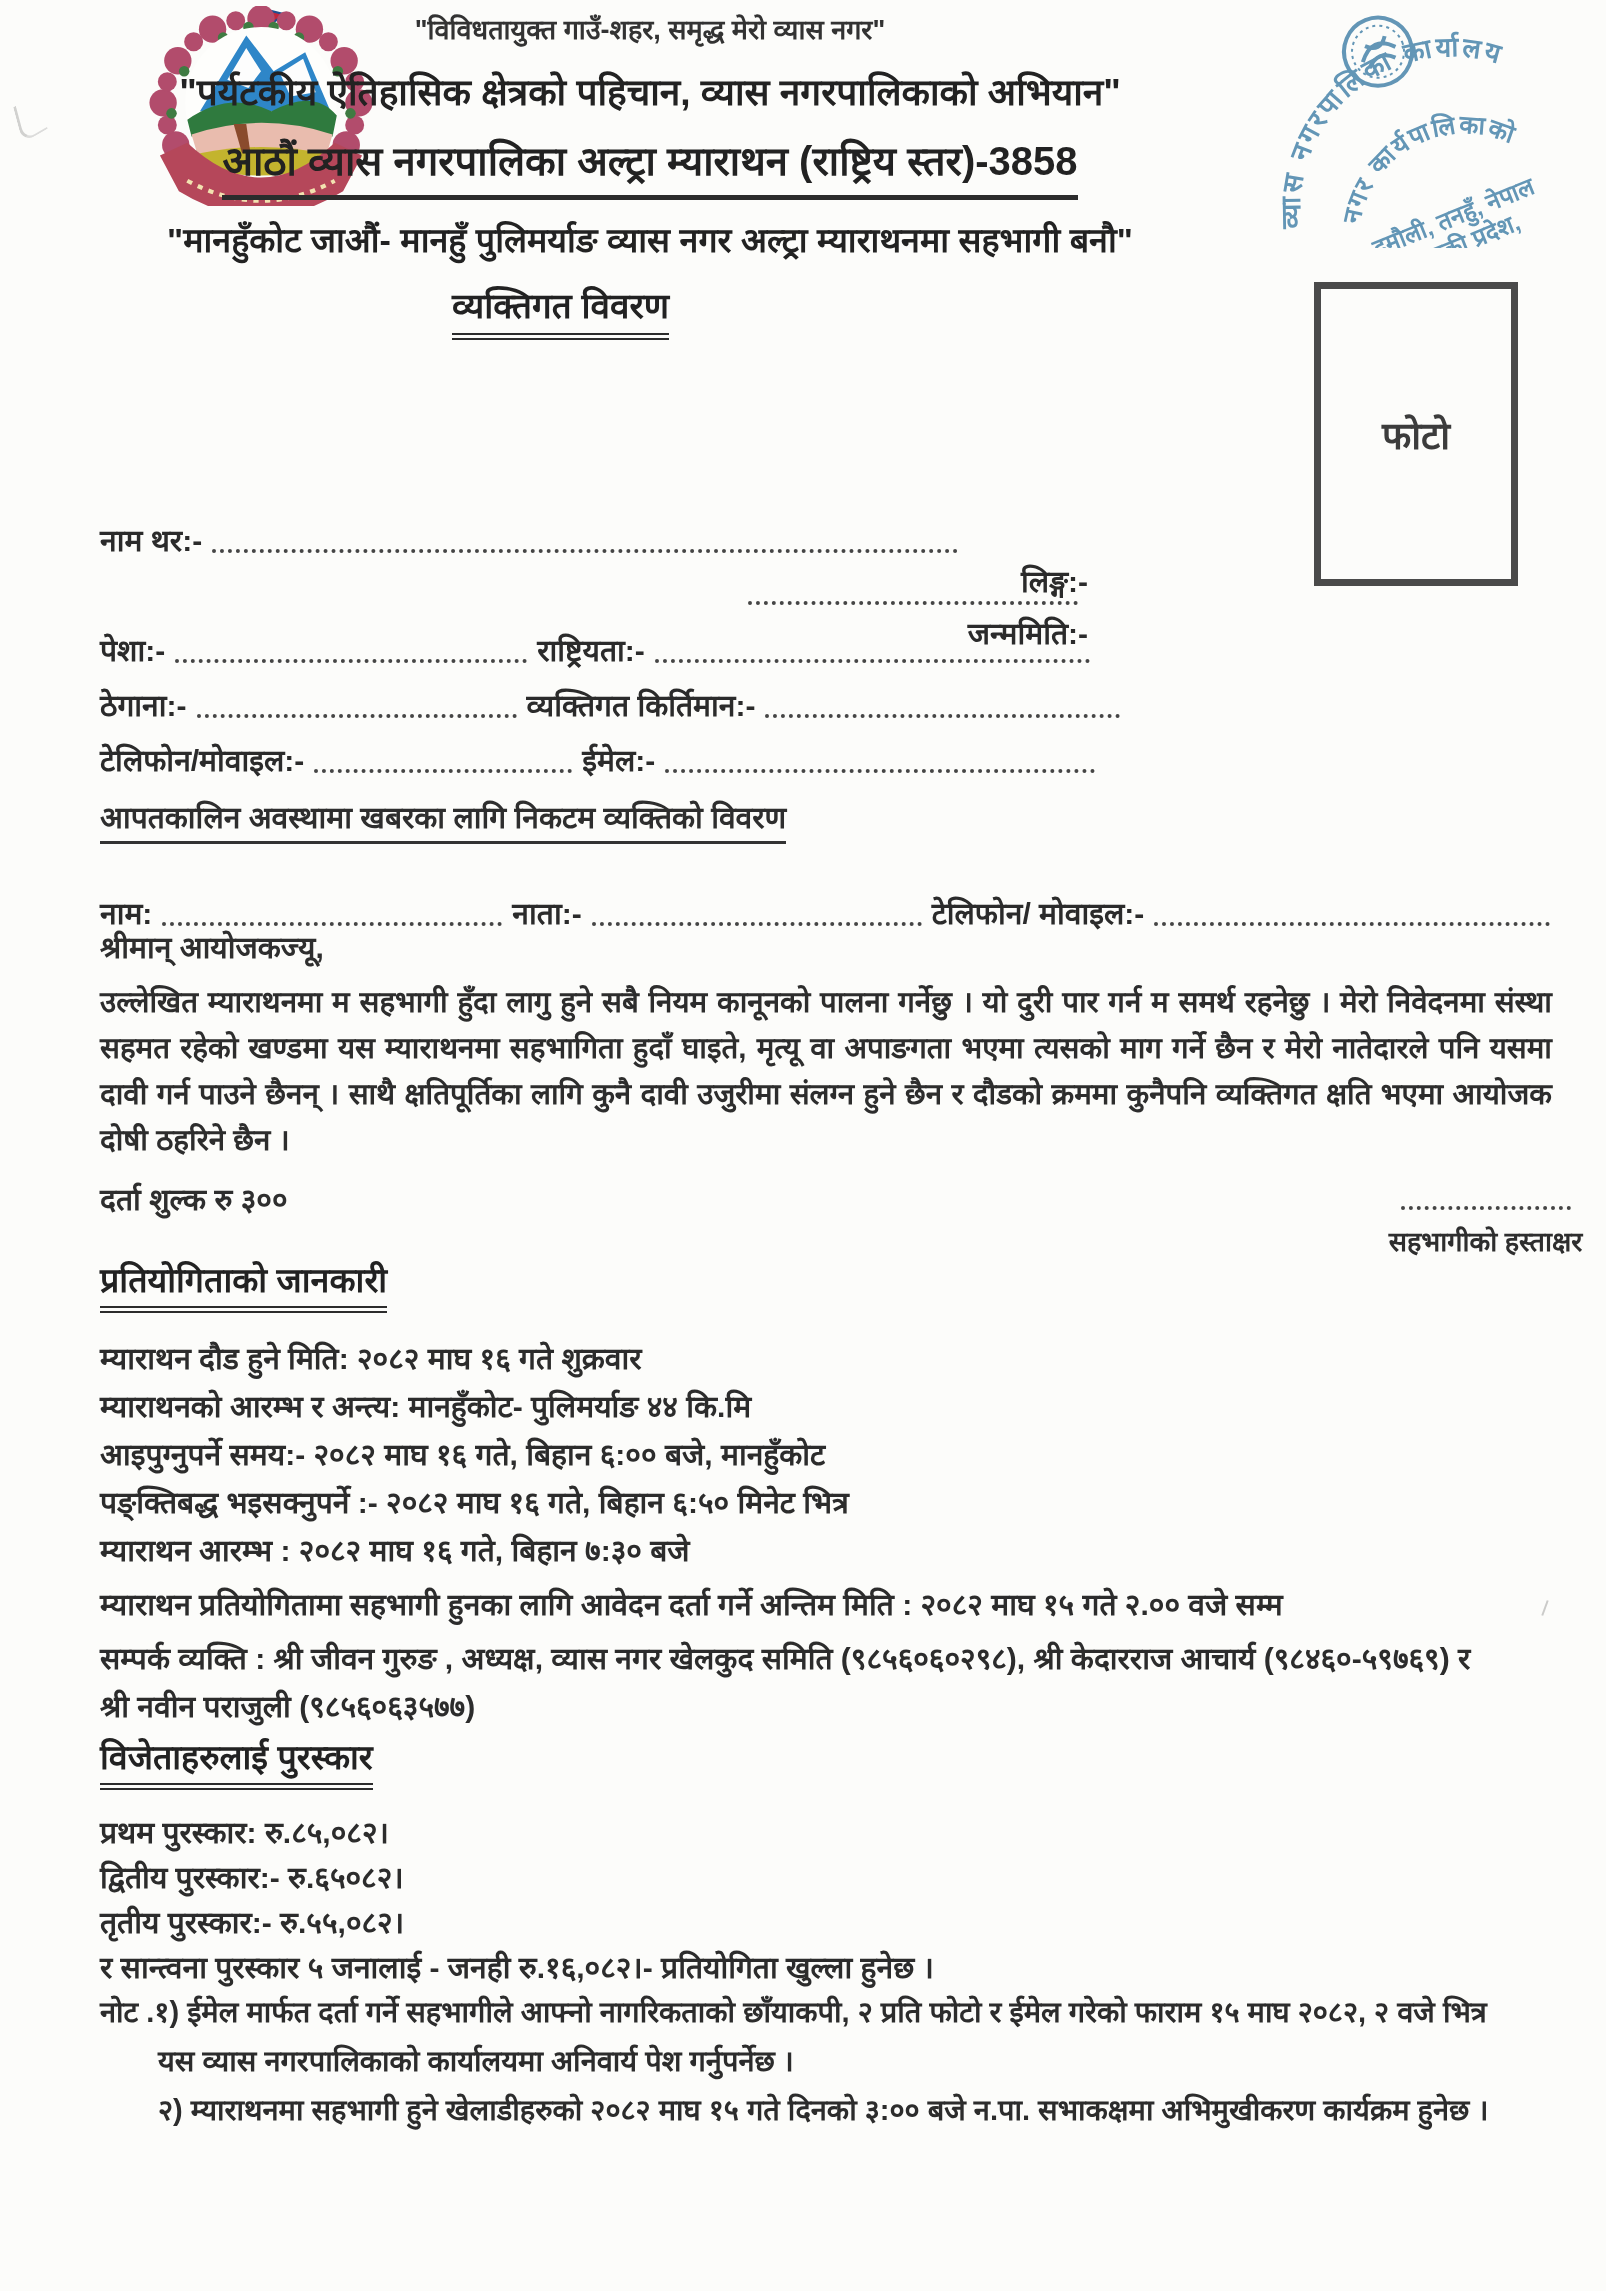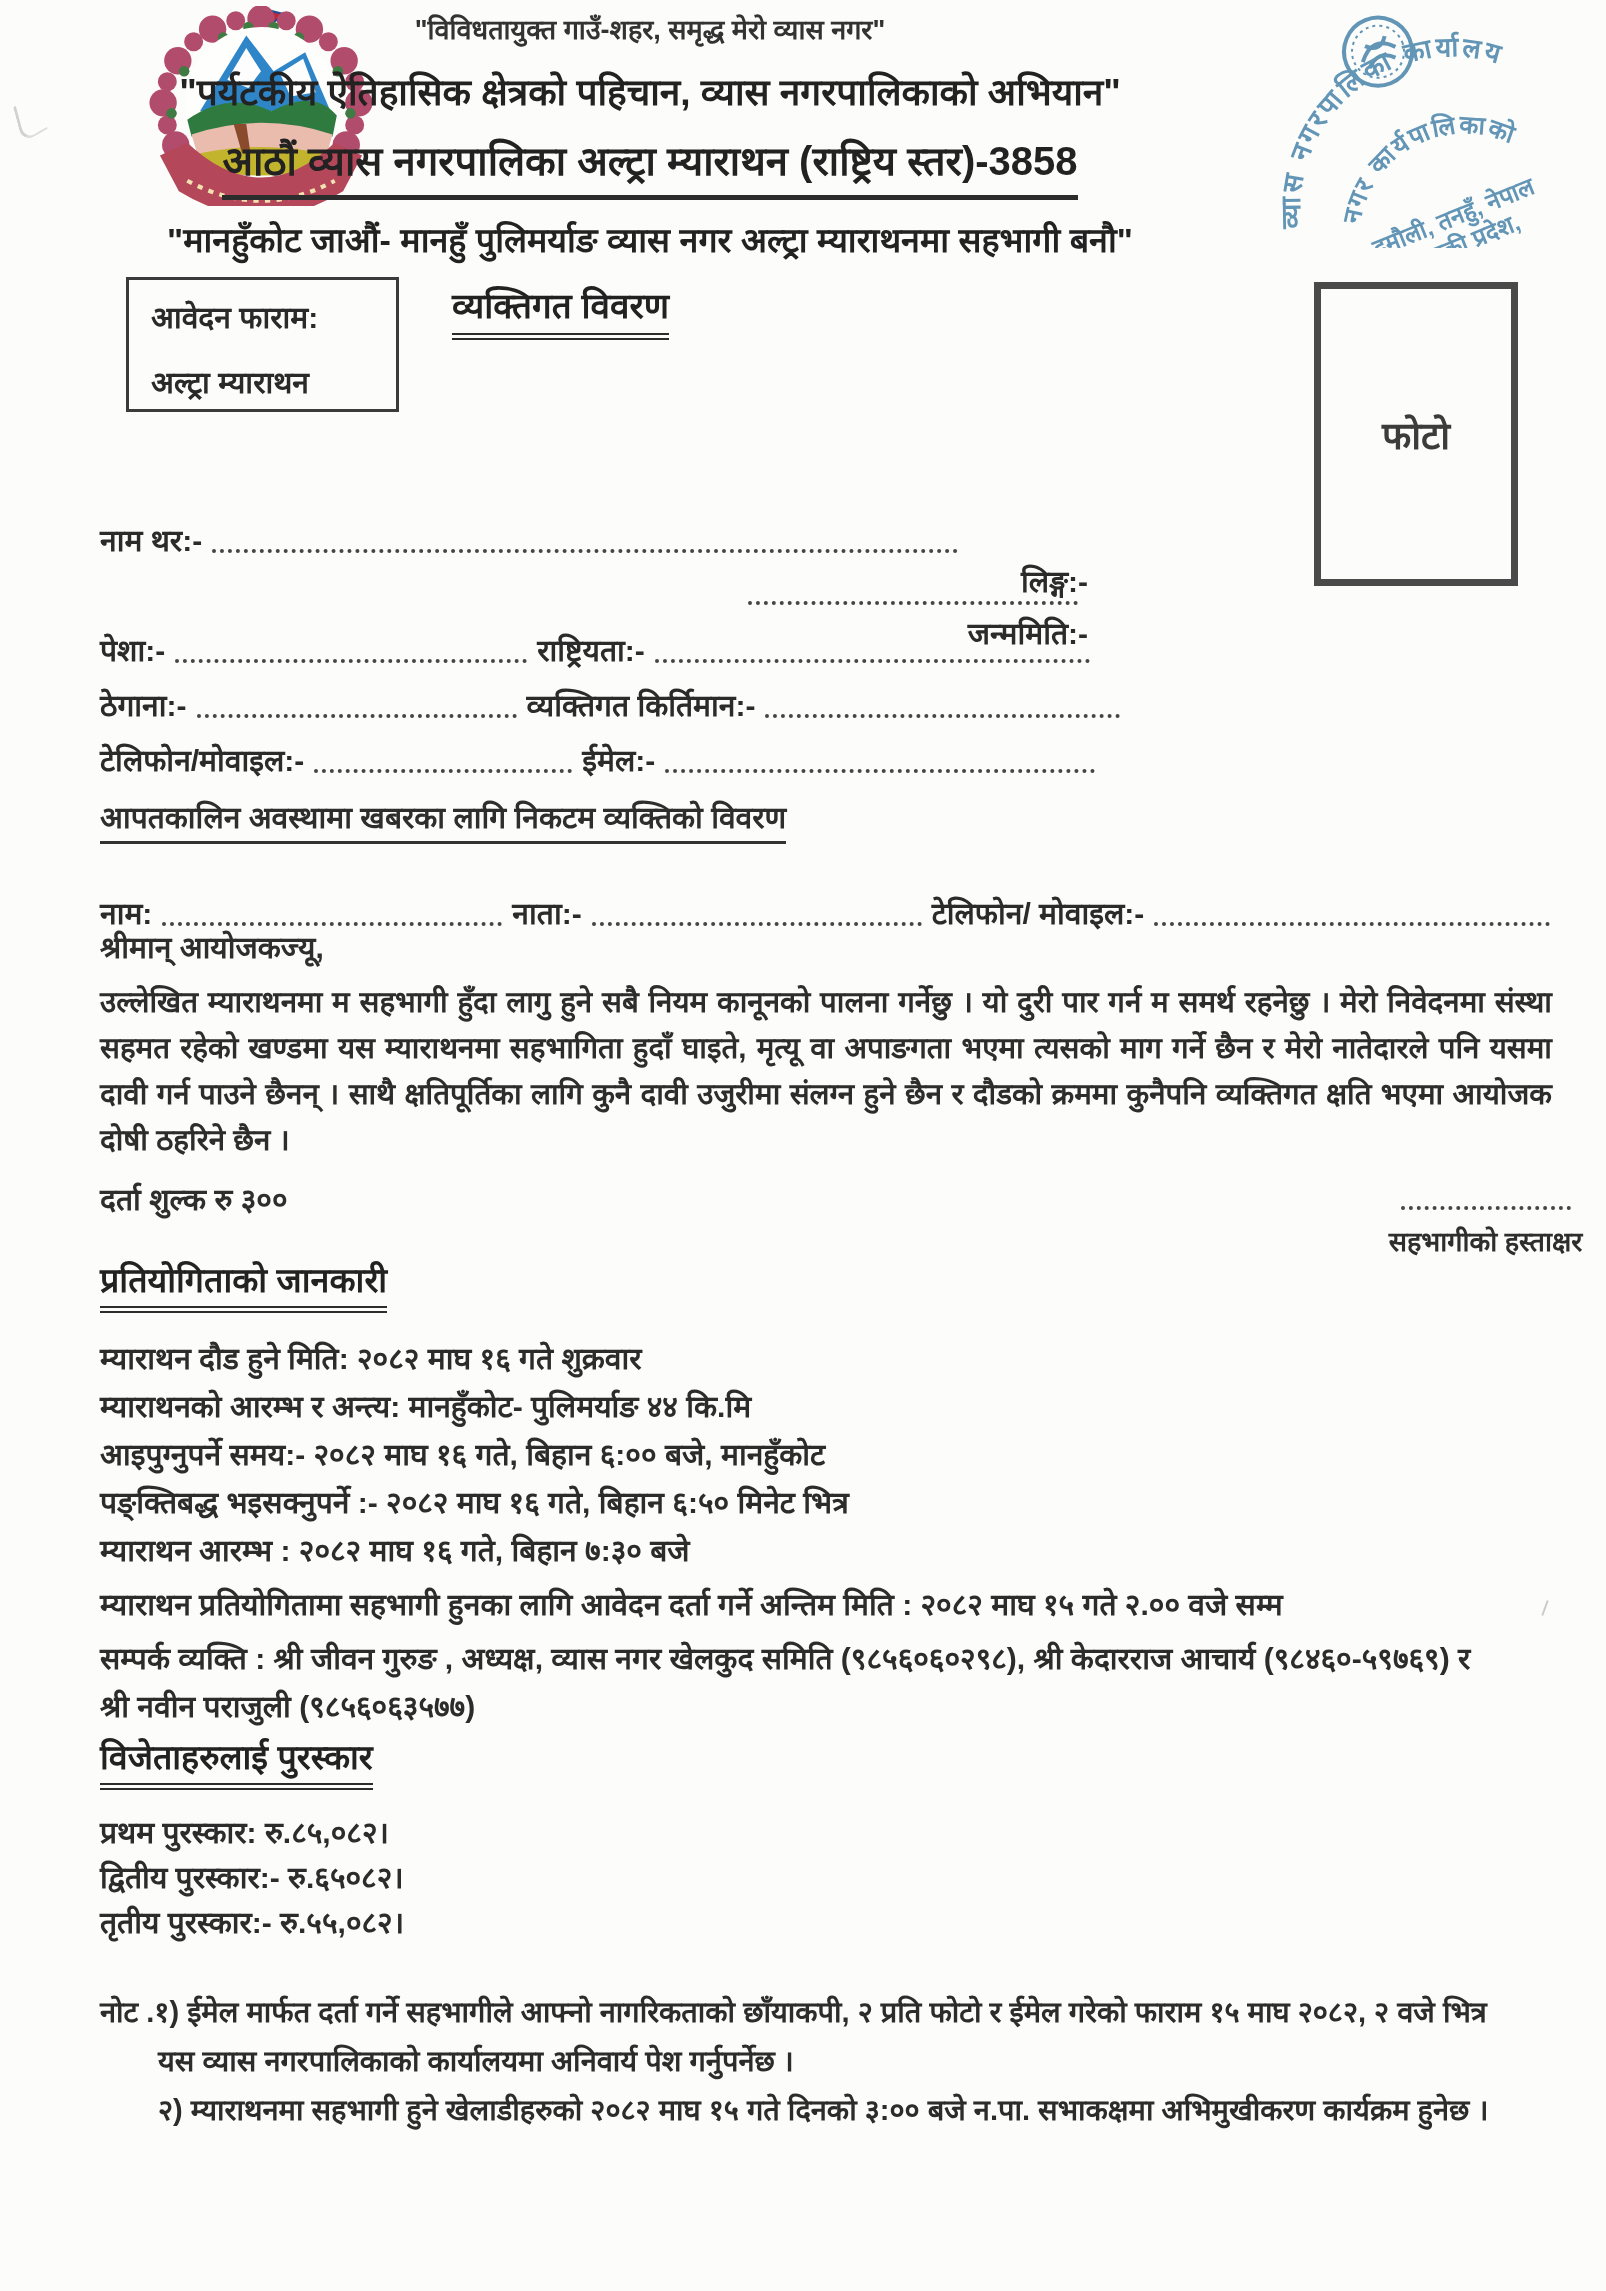--- a/index.html
+++ b/index.html
@@ -148,24 +148,20 @@
         <text font-size="25" font-weight="bold" letter-spacing="2" stroke="none">
           <textPath href="#arcInner" startOffset="12%">नगर कार्यपालिकाको</textPath>
         </text>
         <text x="178" y="232" font-size="24" font-weight="bold" text-anchor="middle" stroke="none">दमौली, तनहुँ, नेपाल</text>
         <text x="178" y="260" font-size="24" font-weight="bold" text-anchor="middle" stroke="none">गण्डकी प्रदेश,</text>
         <text x="182" y="288" font-size="22" font-weight="bold" text-anchor="middle" stroke="none">२०७३</text>
       </g>
     </svg>
   </div>
 
-  <div class="app-box">
-    <div>आवेदन फाराम:</div>
-    <div>अल्ट्रा म्याराथन</div>
-  </div>
 
   <div class="personal-title">व्यक्तिगत विवरण</div>
 
   <div class="photo-box">
     <span>फोटो</span>
   </div>
 
   <div class="fields">
     <div class="frow" style="width:868px;">
       <span class="lbl">नाम थर:-</span>
@@ -232,20 +228,21 @@
       <div class="iline">श्री नवीन पराजुली (९८५६०६३५७७)</div>
     </div>
   </div>
 
   <div class="prizes">
     <span class="sec-head">विजेताहरुलाई पुरस्कार</span>
     <div class="plines">
       <div class="pline">प्रथम पुरस्कार: रु.८५,०८२।</div>
       <div class="pline">द्वितीय पुरस्कार:- रु.६५०८२।</div>
       <div class="pline">तृतीय पुरस्कार:- रु.५५,०८२।</div>
+      <div class="pline">र सान्त्वना पुरस्कार ५ जनालाई - जनही रु.१६,०८२।- प्रतियोगिता खुल्ला हुनेछ ।</div>
     </div>
   </div>
 
   <div class="notes">
     <div class="nline">नोट .१) ईमेल मार्फत दर्ता गर्ने सहभागीले आफ्नो नागरिकताको छाँयाकपी, २ प्रति फोटो र ईमेल गरेको फाराम १५ माघ २०८२, २ वजे भित्र</div>
     <div class="nline nindent">यस व्यास नगरपालिकाको कार्यालयमा अनिवार्य पेश गर्नुपर्नेछ ।</div>
     <div class="nline nindent">२) म्याराथनमा सहभागी हुने खेलाडीहरुको २०८२ माघ १५ गते दिनको ३:०० बजे  न.पा. सभाकक्षमा अभिमुखीकरण कार्यक्रम हुनेछ ।</div>
   </div>
 
   <div class="artifact1"></div>

